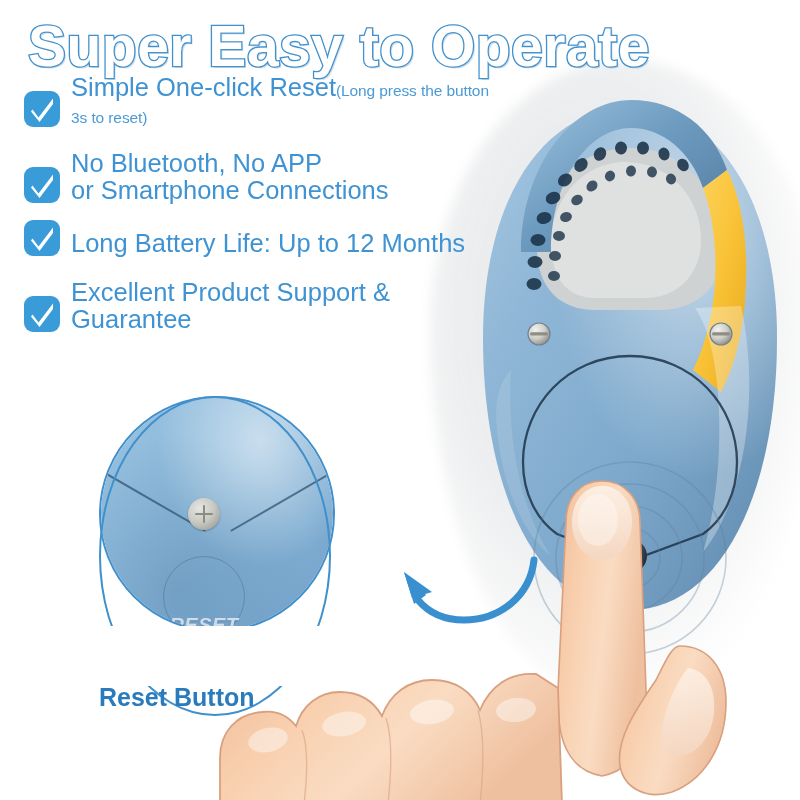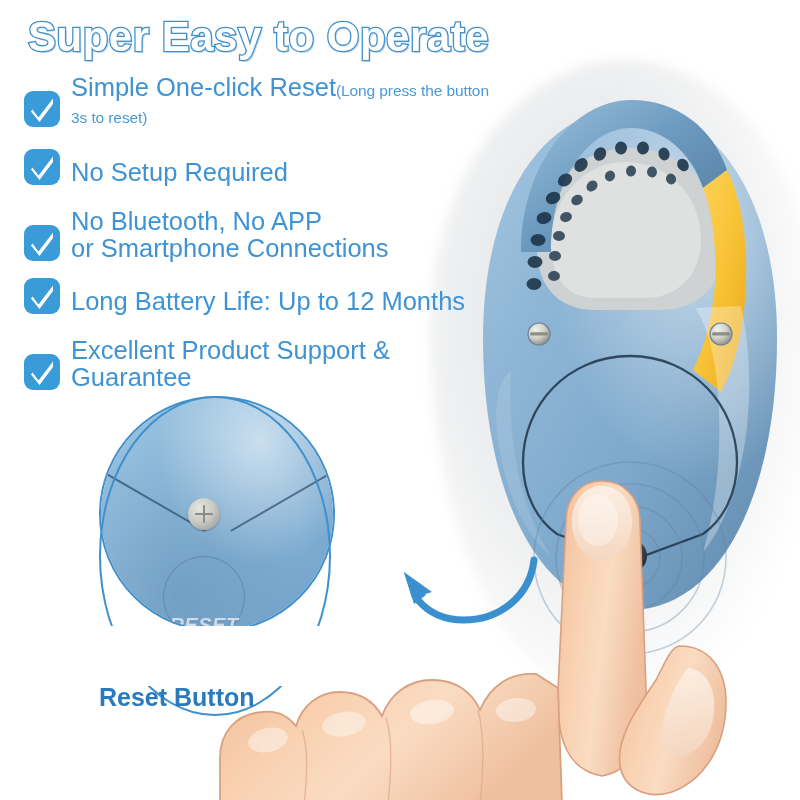--- a/index.html
+++ b/index.html
@@ -28,21 +28,21 @@
     border-radius: 50% 50% 46% 46% / 42% 42% 58% 58%;
     background: radial-gradient(ellipse at 42% 40%, rgba(150,156,162,0.30) 0%, rgba(170,175,180,0.20) 45%, rgba(220,222,225,0.05) 72%, rgba(255,255,255,0) 80%);
     filter: blur(6px);
   }
 
   
   .title {
     position: absolute;
     left: 28px;
     top: 13px;
-    font-size: 42px;
+    font-size: 57px;
     font-weight: bold;
     letter-spacing: 0.5px;
     color: #ffffff;
     -webkit-text-stroke: 2.6px #3f90cc;
     paint-order: stroke fill;
     text-shadow: 2px 2px 0 rgba(90,150,200,0.30);
     white-space: nowrap;
   }
 
   
@@ -380,28 +380,20 @@
 
     <div class="bullet">
       <div class="check-box">
         <svg width="36" height="36" viewBox="0 0 36 36" xmlns="http://www.w3.org/2000/svg">
           <path d="M8.5 18.5 L14.5 26.5 L29 7.5 L29 13 L15.5 31 L7 20.5 Z" fill="#ffffff"></path>
         </svg>
       </div>
       <div class="bullet-text"><span>Simple One-click Reset</span><span class="bullet-note">(Long press the button 3s to reset)</span></div>
     </div>
 
-    <div class="bullet">
-      <div class="check-box">
-        <svg width="36" height="36" viewBox="0 0 36 36" xmlns="http://www.w3.org/2000/svg">
-          <path d="M8.5 18.5 L14.5 26.5 L29 7.5 L29 13 L15.5 31 L7 20.5 Z" fill="#ffffff"></path>
-        </svg>
-      </div>
-      <div class="bullet-text">No Setup Required</div>
-    </div>
 
     <div class="bullet tight">
       <div class="check-box">
         <svg width="36" height="36" viewBox="0 0 36 36" xmlns="http://www.w3.org/2000/svg">
           <path d="M8.5 18.5 L14.5 26.5 L29 7.5 L29 13 L15.5 31 L7 20.5 Z" fill="#ffffff"></path>
         </svg>
       </div>
       <div class="bullet-text">No Bluetooth, No APP
 or Smartphone Connections</div>
     </div>

